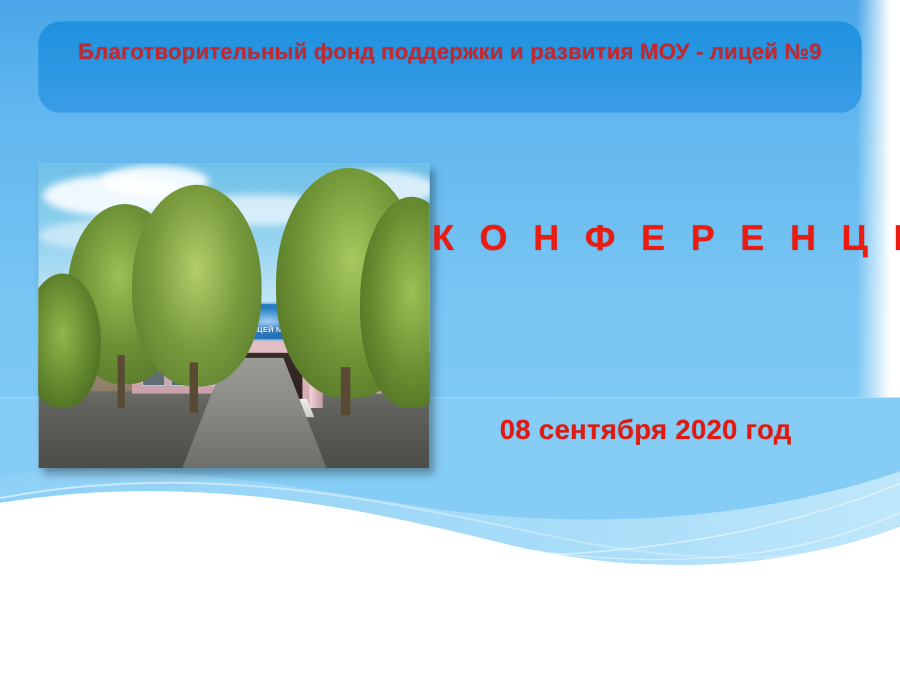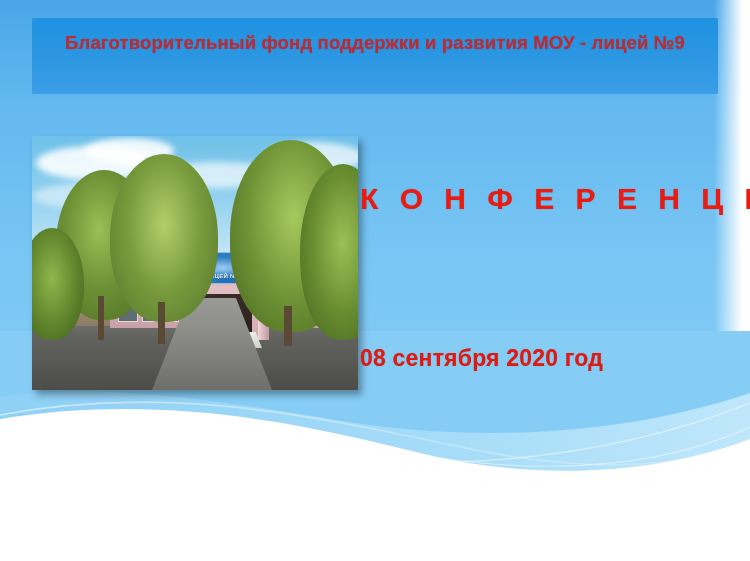--- a/index.html
+++ b/index.html
@@ -52,21 +52,21 @@
   .wave-svg { display: block; width: 750px; height: 230px; }
 
   
   .title-bar {
     position: absolute;
     left: 32px;
     top: 18px;
     width: 686px;
     height: 76px;
     background: linear-gradient(180deg, #1f92e0 0%, #2b96e2 48%, #3a9ee6 100%);
-    border-radius: 2px;
+    border-radius: 18px;
     box-sizing: border-box;
   }
   .title-bar-text {
     position: absolute;
     left: 0;
     top: 14px;
     width: 686px;
     text-align: center;
     color: #c3282f;
     font-size: 18.5px;
@@ -215,21 +215,21 @@
     font-weight: bold;
     letter-spacing: 0.2px;
     text-shadow: 0 0 1px rgba(150,10,5,0.4);
     white-space: nowrap;
   }
   .dateline {
     position: absolute;
     left: 360px;
     top: 345px;
     width: 356px;
-    text-align: left;
+    text-align: center;
     color: #e01a10;
     font-size: 23px;
     font-weight: bold;
     letter-spacing: 0.2px;
     text-shadow: 0 0 1px rgba(150,10,5,0.4);
     white-space: nowrap;
   }
 </style>
 </head>
 <body>

